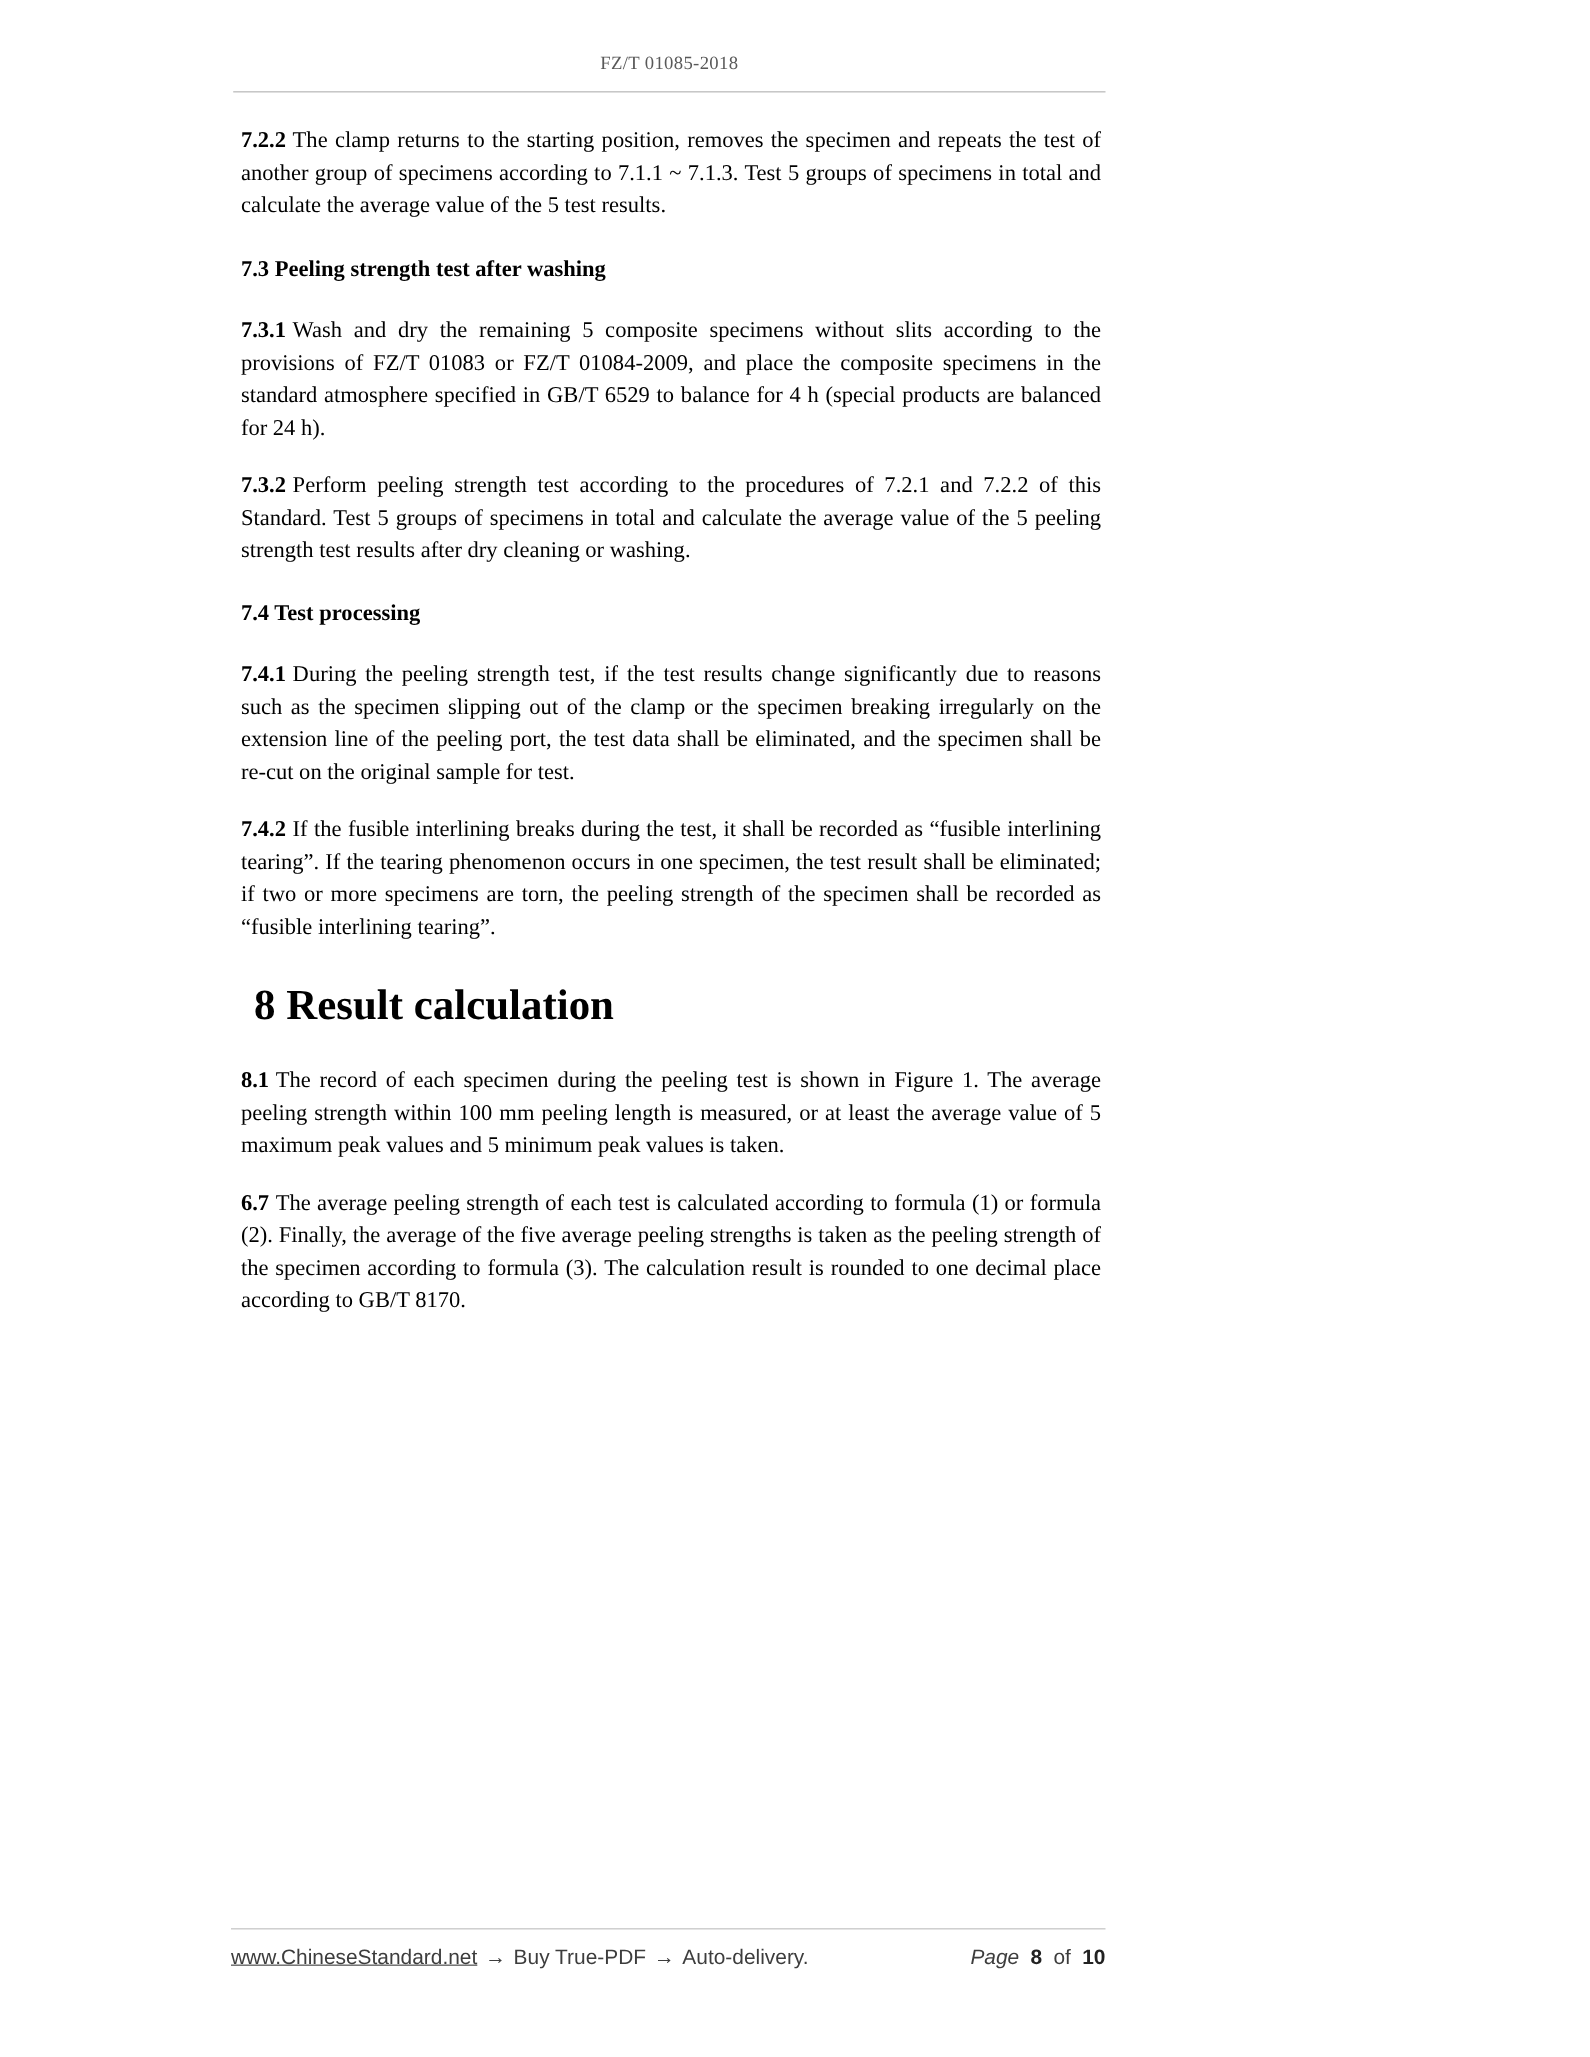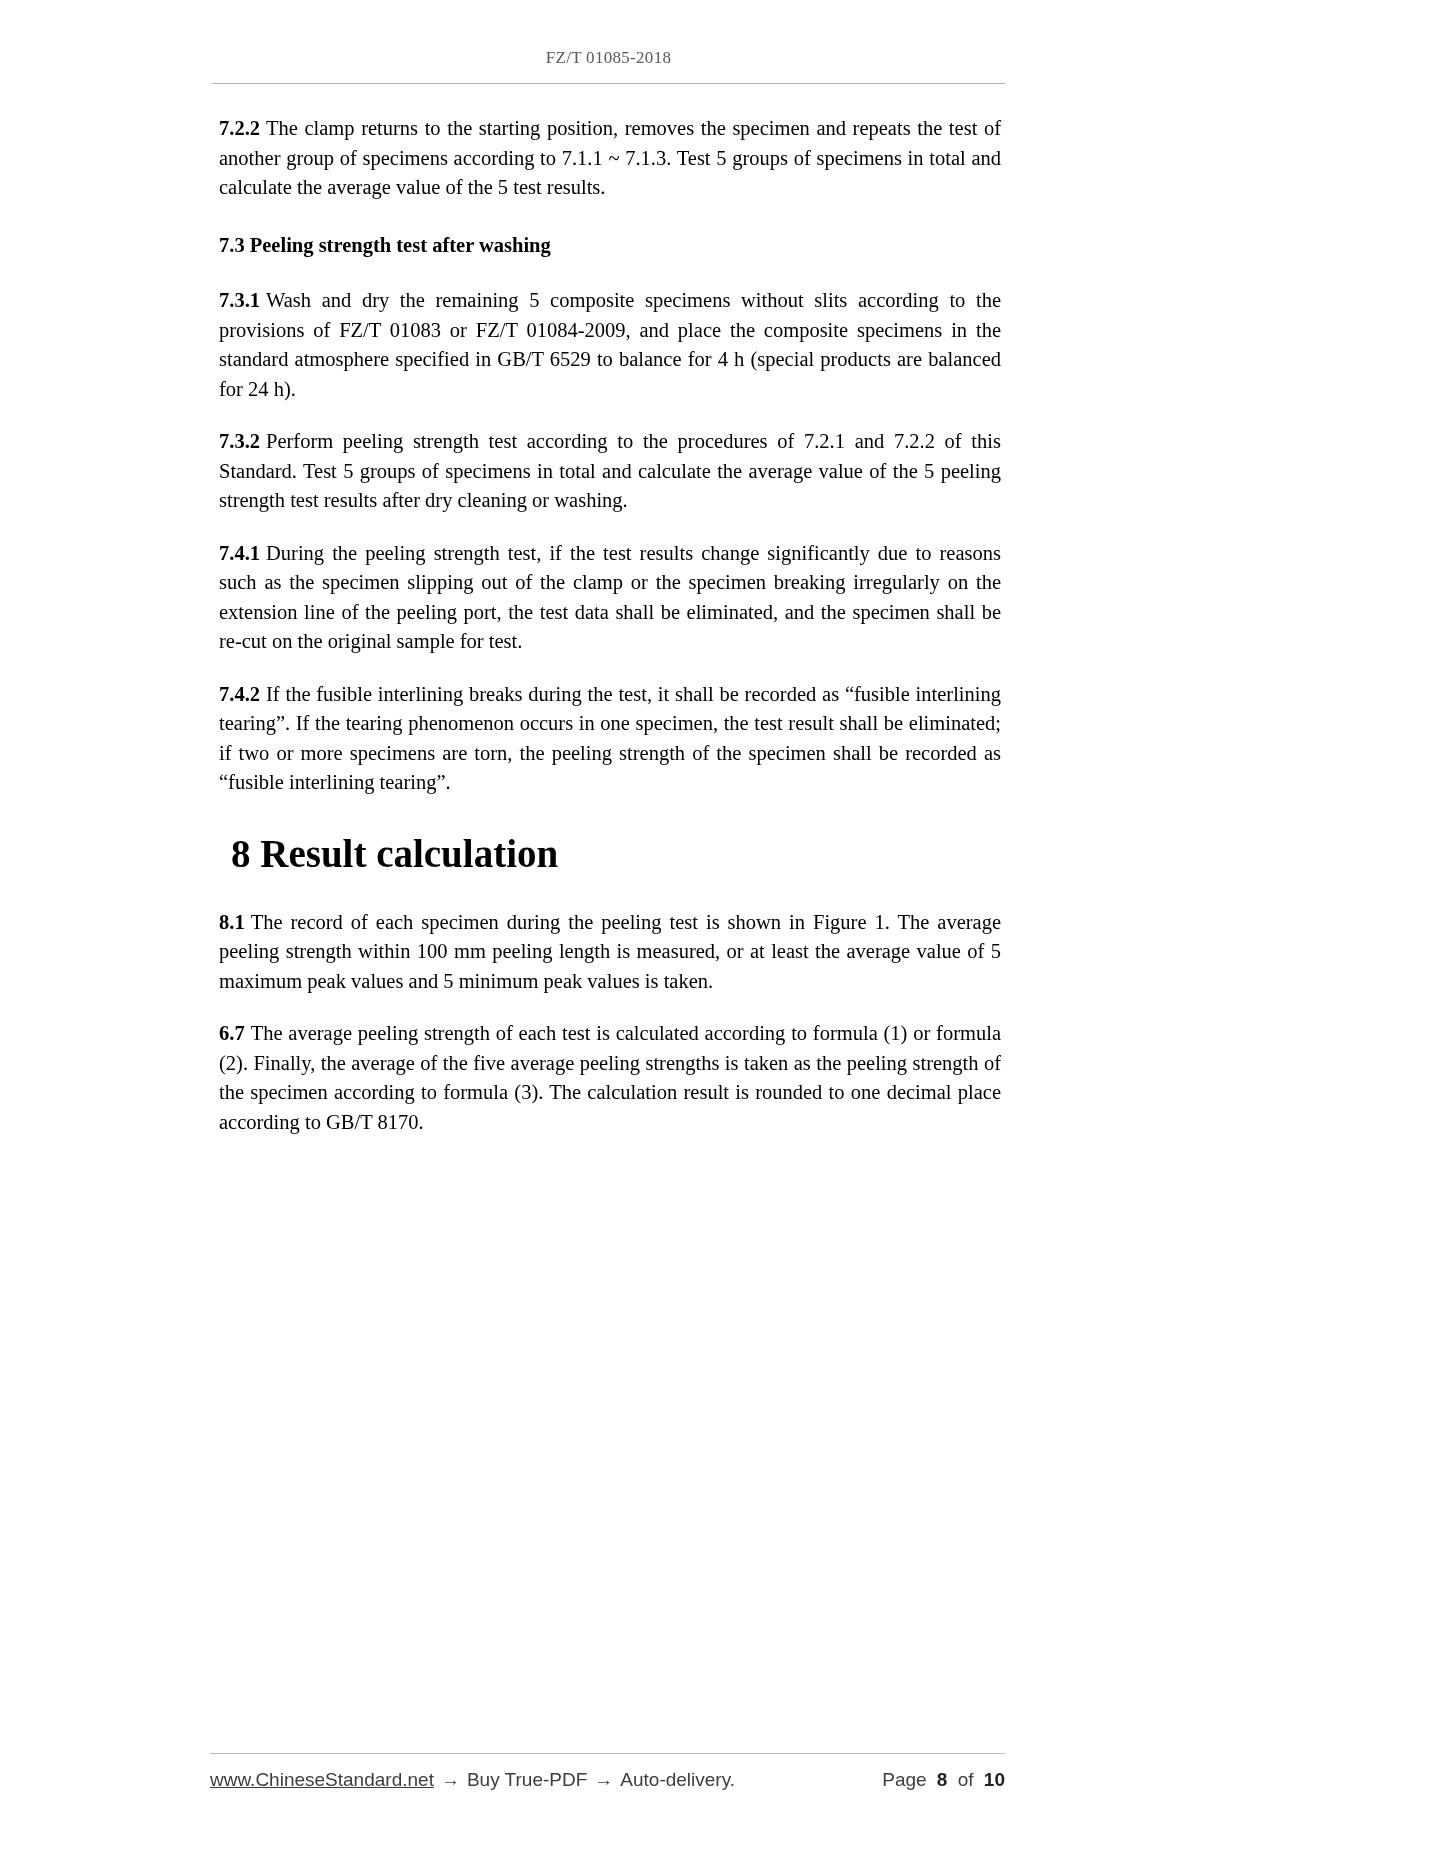--- a/index.html
+++ b/index.html
@@ -70,21 +70,21 @@
   .footer-left { white-space: nowrap; }
   .footer-left .sep { margin: 0 7px; color: #3d3d3d; }
   a.footer-link {
     color: #3d3d3d;
     text-decoration: underline;
     cursor: pointer;
   }
   .footer-right { white-space: nowrap; color: #3d3d3d; }
   .footer-right .num { font-weight: bold; color: #222; }
   .footer-right span { margin-left: 5px; }
-  .footer-right span:first-child { margin-left: 0; }
+  .footer-right span:first-child { margin-left: 0; font-style: italic; }
 </style>
 </head>
 <body>
 
 <div class="page">
 
   <div class="content-col">
 
     <div class="doc-header">
       <span>FZ/T 01085-2018</span>
@@ -94,20 +94,21 @@
 
 
       <p class="para"><b class="lead">7.2.2</b><span>The clamp returns to the starting position, removes the specimen and repeats the test of another group of specimens according to 7.1.1 ~ 7.1.3. Test 5 groups of specimens in total and calculate the average value of the 5 test results.</span></p>
 
       <div class="h3">7.3 Peeling strength test after washing</div>
 
       <p class="para"><b class="lead">7.3.1</b><span>Wash and dry the remaining 5 composite specimens without slits according to the provisions of FZ/T 01083 or FZ/T 01084-2009, and place the composite specimens in the standard atmosphere specified in GB/T 6529 to balance for 4 h (special products are balanced for 24 h).</span></p>
 
       <p class="para"><b class="lead">7.3.2</b><span>Perform peeling strength test according to the procedures of 7.2.1 and 7.2.2 of this Standard. Test 5 groups of specimens in total and calculate the average value of the 5 peeling strength test results after dry cleaning or washing.</span></p>
 
+      <div class="h3">7.4 Test processing</div>
 
       <p class="para"><b class="lead">7.4.1</b><span>During the peeling strength test, if the test results change significantly due to reasons such as the specimen slipping out of the clamp or the specimen breaking irregularly on the extension line of the peeling port, the test data shall be eliminated, and the specimen shall be re-cut on the original sample for test.</span></p>
 
       <p class="para"><b class="lead">7.4.2</b><span>If the fusible interlining breaks during the test, it shall be recorded as “fusible interlining tearing”. If the tearing phenomenon occurs in one specimen, the test result shall be eliminated; if two or more specimens are torn, the peeling strength of the specimen shall be recorded as “fusible interlining tearing”.</span></p>
 
       <div class="h1">8 Result calculation</div>
 
       <p class="para"><b class="lead">8.1</b><span>The record of each specimen during the peeling test is shown in Figure 1. The average peeling strength within 100 mm peeling length is measured, or at least the average value of 5 maximum peak values and 5 minimum peak values is taken.</span></p>
 
       <p class="para"><b class="lead">6.7</b><span>The average peeling strength of each test is calculated according to formula (1) or formula (2). Finally, the average of the five average peeling strengths is taken as the peeling strength of the specimen according to formula (3). The calculation result is rounded to one decimal place according to GB/T 8170.</span></p>

